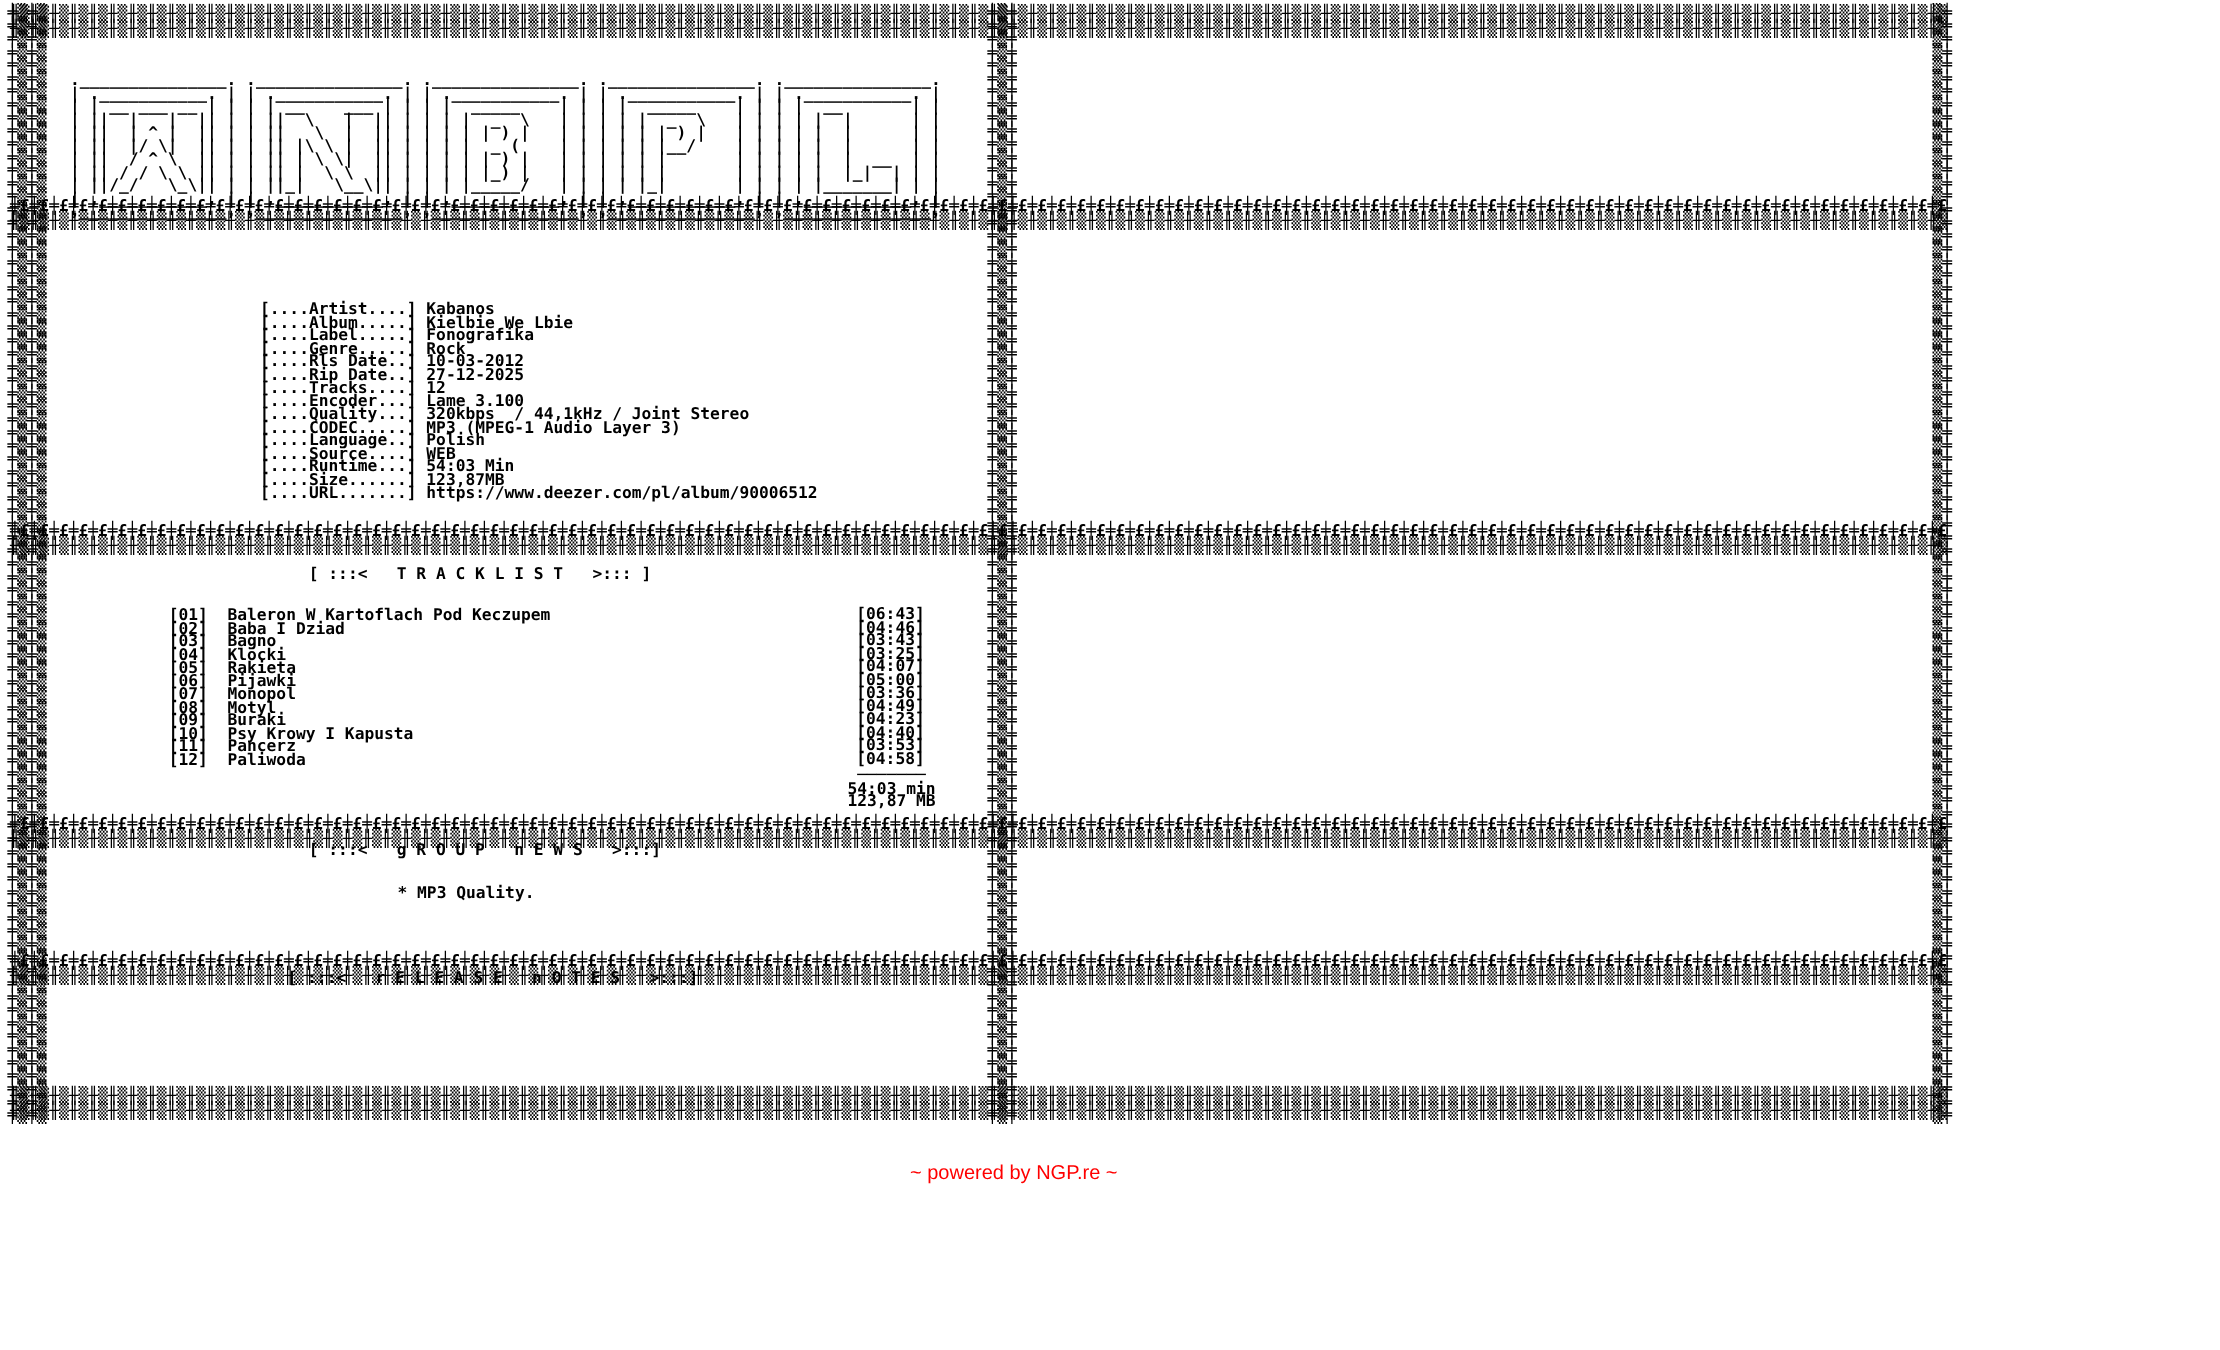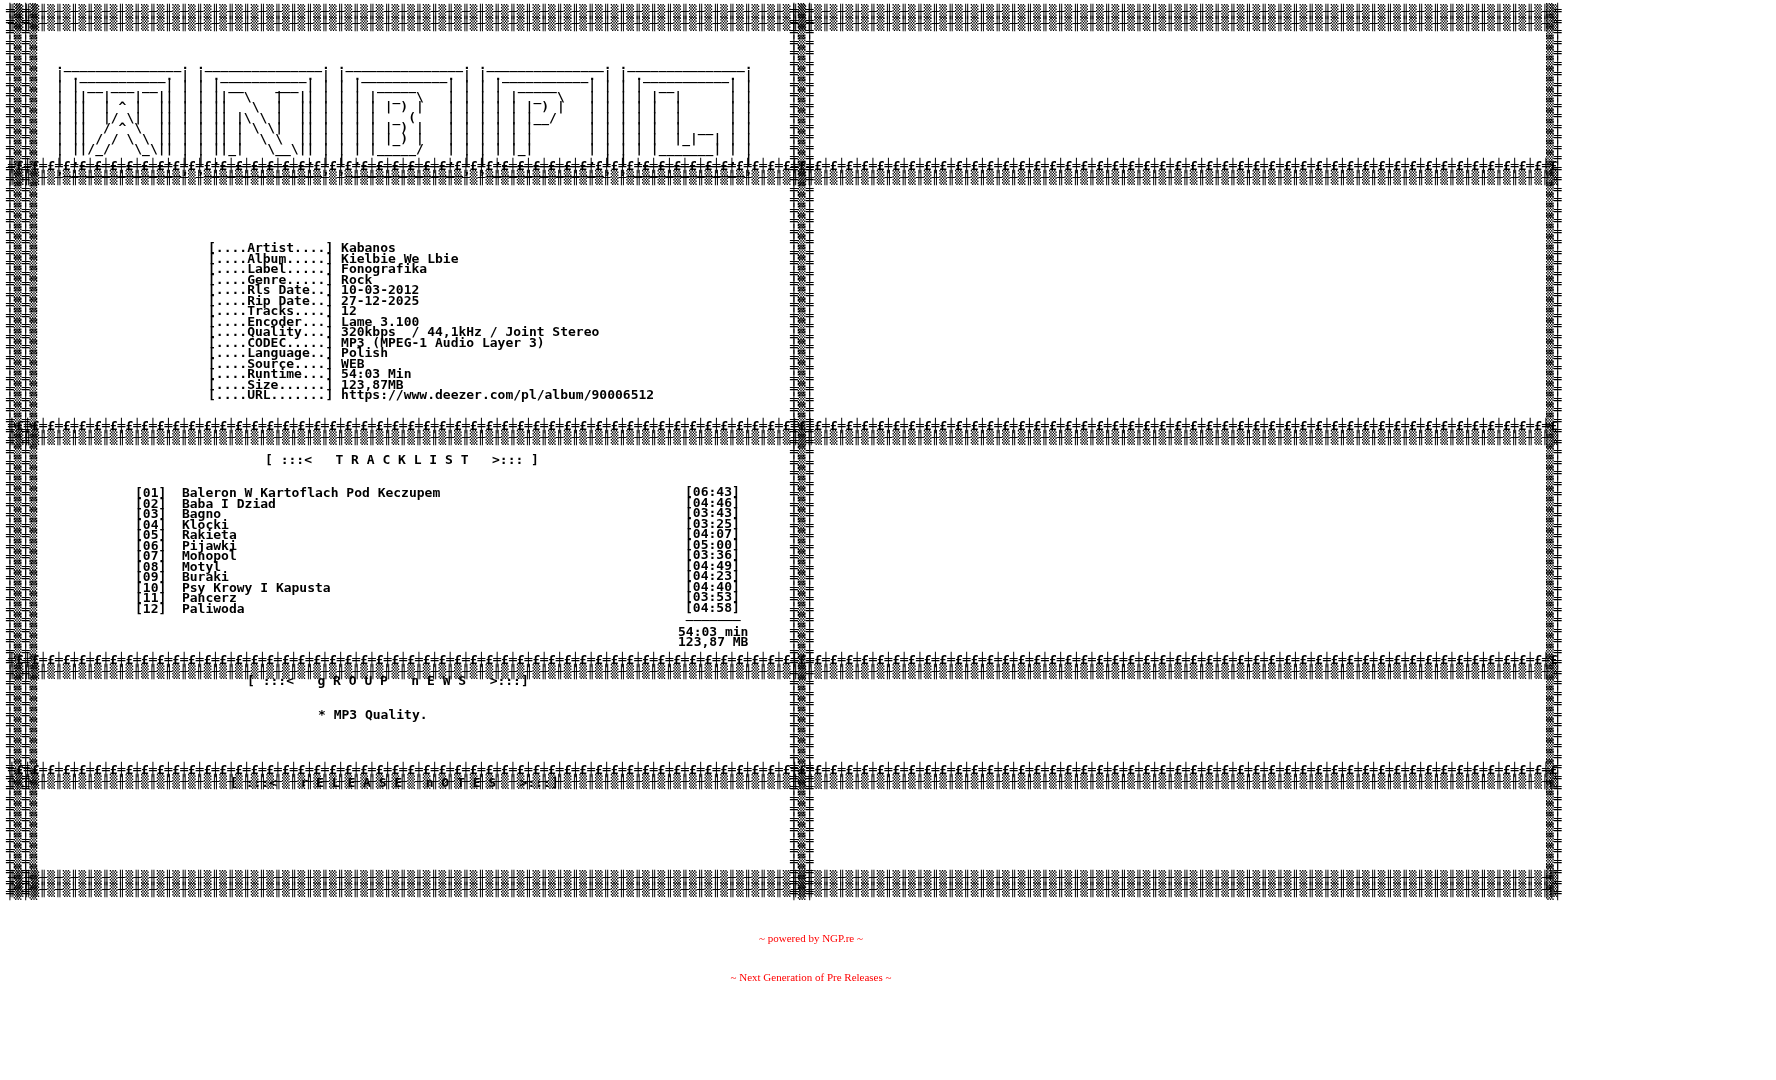--- a/index.html
+++ b/index.html
@@ -14,23 +14,23 @@
     line-height:10.5px;
     color:#000;
     letter-spacing:0;
   }
   .band { line-height:12px; }
   .footer {
     position:absolute;
     left:0; top:906px;
     width:1622px;
     text-align:center;
-    font-family:Liberation Serif, serif;
+    font-family:Liberation Sans, sans-serif;
     font-weight:normal;
-    font-size:11px;
+    font-size:16px;
     line-height:13px;
     white-space:pre;
   }
 </style>
 </head>
 <body>
 
 <pre class="mono band" style="left:8px;top:6px">╫▒╫▒╫▒╫▒╫▒╫▒╫▒╫▒╫▒╫▒╫▒╫▒╫▒╫▒╫▒╫▒╫▒╫▒╫▒╫▒╫▒╫▒╫▒╫▒╫▒╫▒╫▒╫▒╫▒╫▒╫▒╫▒╫▒╫▒╫▒╫▒╫▒╫▒╫▒╫▒╫▒╫▒╫▒╫▒╫▒╫▒╫▒╫▒╫▒╫▒╫▒╫▒╫▒╫▒╫▒╫▒╫▒╫▒╫▒╫▒╫▒╫▒╫▒╫▒╫▒╫▒╫▒╫▒╫▒╫▒╫▒╫▒╫▒╫▒╫▒╫▒╫▒╫▒╫▒╫▒╫▒╫▒╫▒╫▒╫▒╫▒╫▒╫▒╫▒╫▒╫▒╫▒╫▒╫▒╫▒╫▒╫▒╫▒╫▒
 ╫▒╫▒╫▒╫▒╫▒╫▒╫▒╫▒╫▒╫▒╫▒╫▒╫▒╫▒╫▒╫▒╫▒╫▒╫▒╫▒╫▒╫▒╫▒╫▒╫▒╫▒╫▒╫▒╫▒╫▒╫▒╫▒╫▒╫▒╫▒╫▒╫▒╫▒╫▒╫▒╫▒╫▒╫▒╫▒╫▒╫▒╫▒╫▒╫▒╫▒╫▒╫▒╫▒╫▒╫▒╫▒╫▒╫▒╫▒╫▒╫▒╫▒╫▒╫▒╫▒╫▒╫▒╫▒╫▒╫▒╫▒╫▒╫▒╫▒╫▒╫▒╫▒╫▒╫▒╫▒╫▒╫▒╫▒╫▒╫▒╫▒╫▒╫▒╫▒╫▒╫▒╫▒╫▒╫▒╫▒╫▒╫▒╫▒╫▒</pre>
 <pre class="mono band" style="left:8px;top:160px">╪£╪£╪£╪£╪£╪£╪£╪£╪£╪£╪£╪£╪£╪£╪£╪£╪£╪£╪£╪£╪£╪£╪£╪£╪£╪£╪£╪£╪£╪£╪£╪£╪£╪£╪£╪£╪£╪£╪£╪£╪£╪£╪£╪£╪£╪£╪£╪£╪£╪£╪£╪£╪£╪£╪£╪£╪£╪£╪£╪£╪£╪£╪£╪£╪£╪£╪£╪£╪£╪£╪£╪£╪£╪£╪£╪£╪£╪£╪£╪£╪£╪£╪£╪£╪£╪£╪£╪£╪£╪£╪£╪£╪£╪£╪£╪£╪£╪£╪£
@@ -321,21 +321,21 @@
 [....Tracks....] 12
 [....Encoder...] Lame 3.100
 [....Quality...] 320kbps  / 44,1kHz / Joint Stereo
 [....CODEC.....] MP3 (MPEG-1 Audio Layer 3)
 [....Language..] Polish
 [....Source....] WEB
 [....Runtime...] 54:03 Min
 [....Size......] 123,87MB
 [....URL.......] https://www.deezer.com/pl/album/90006512</pre>
 
-<div class="mono" style="left:265px;top:455px">[ :::&lt;   T R A C K L I S T   &gt;::: ]</div>
+<div class="mono" style="left:247px;top:455px">[ :::&lt;   T R A C K L I S T   &gt;::: ]</div>
 <pre class="mono" style="left:135px;top:488px">[01]  Baleron W Kartoflach Pod Keczupem
 [02]  Baba I Dziad
 [03]  Bagno
 [04]  Klocki
 [05]  Rakieta
 [06]  Pijawki
 [07]  Monopol
 [08]  Motyl
 [09]  Buraki
 [10]  Psy Krowy I Kapusta
@@ -357,14 +357,13 @@
 54:03 min
 123,87 MB</pre>
 
 <div class="mono" style="left:247px;top:676px">[ :::&lt;   g R O U P   n E W S   &gt;:::]</div>
 <div class="mono" style="left:318px;top:710px">* MP3 Quality.</div>
 
 <div class="mono" style="left:230px;top:778px">[ :::&lt;   r E L E A S E   n O T E S   &gt;:::]</div>
 
 <div class="footer" style="color: rgb(255, 0, 0);">
   <div>~ powered by NGP.re ~</div>
-  <div>~ Next Generation of Pre Releases ~</div>
 </div>
 
 </body></html>

